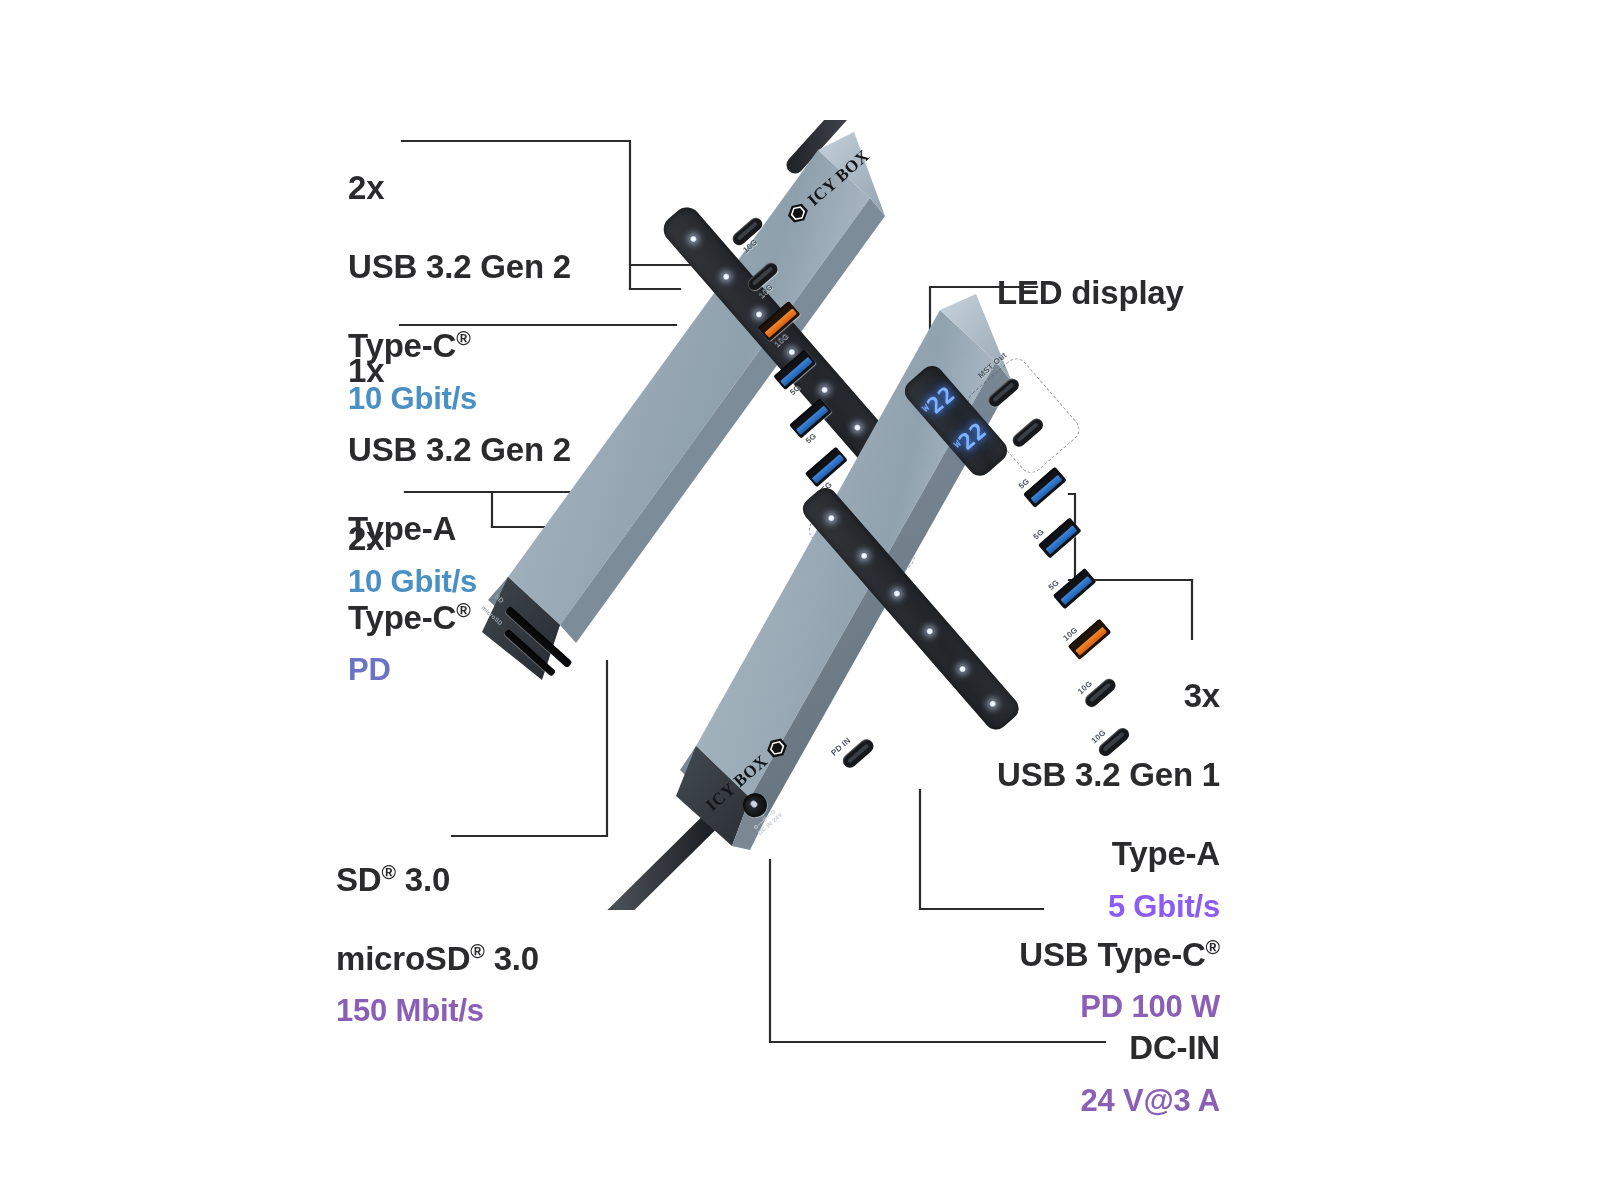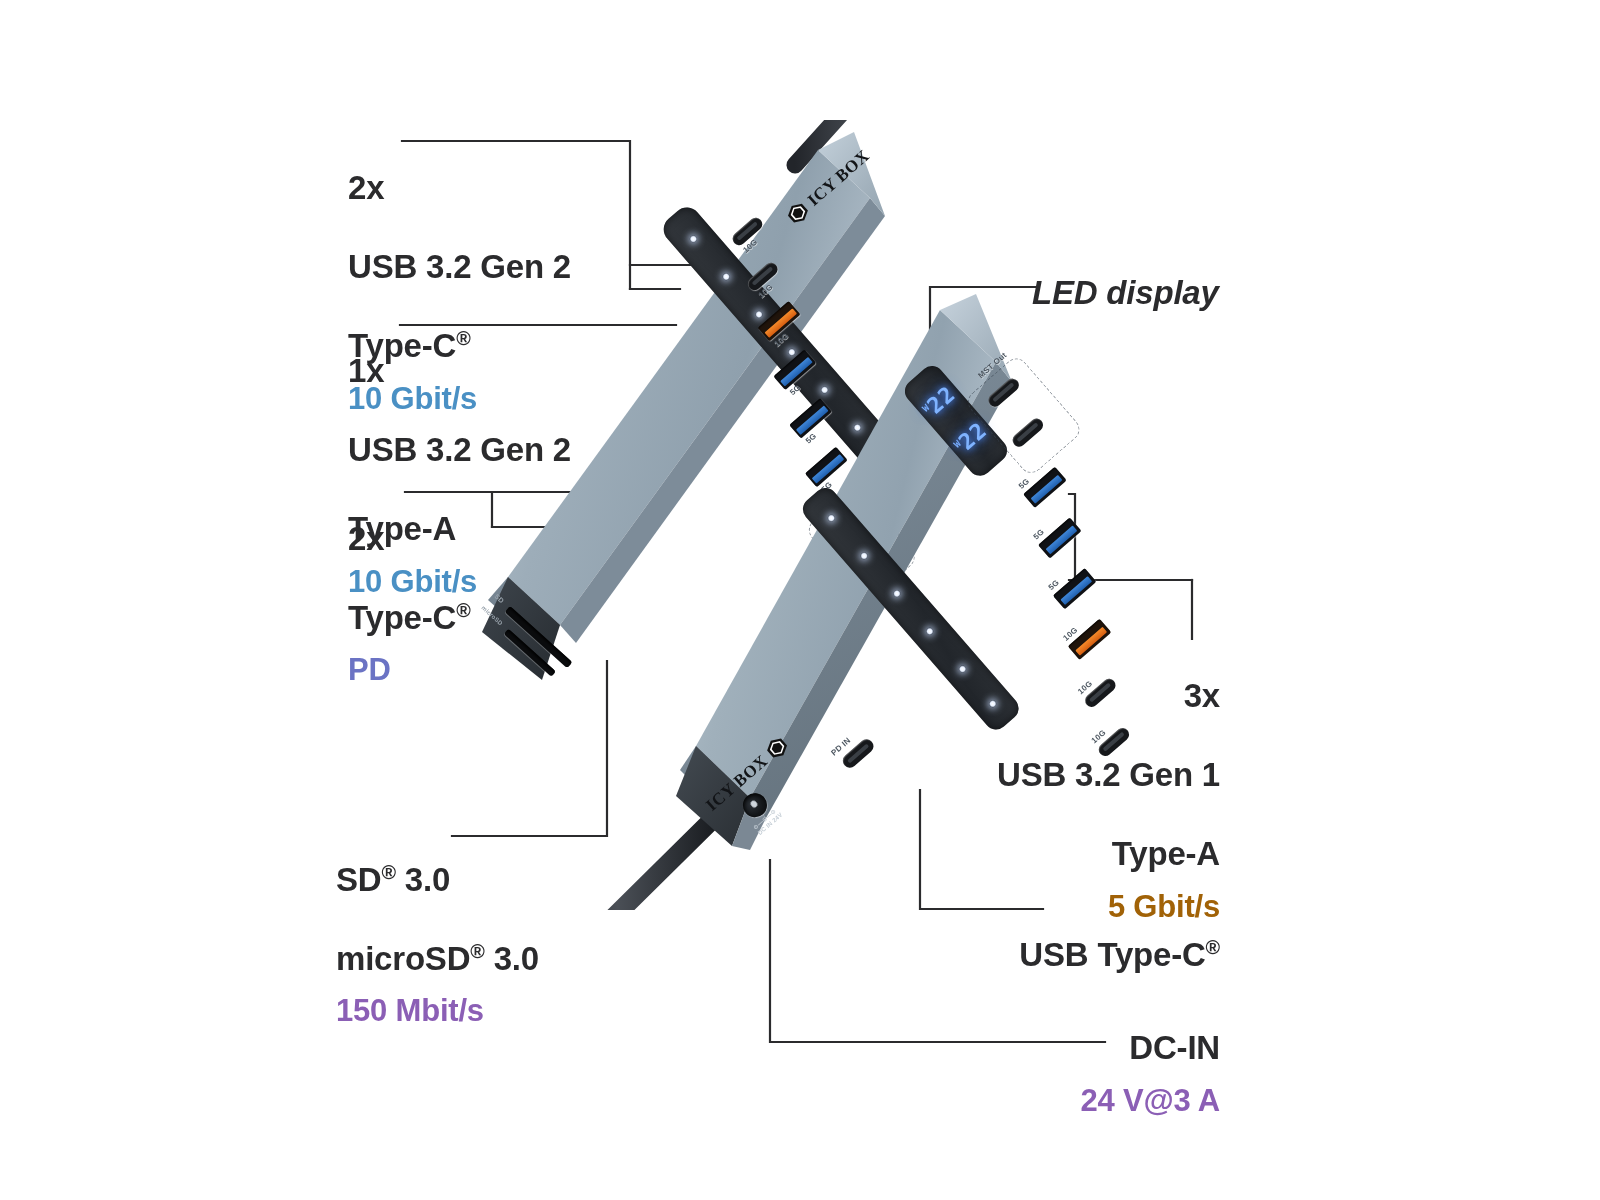--- a/index.html
+++ b/index.html
@@ -355,37 +355,38 @@
   </div>
 
   <div class="callout" style="left:336px;top:820px;width:330px;">
     <div class="title">
       <span>SD</span><span class="sup">®</span><span> 3.0</span><br>
       <span>microSD</span><span class="sup">®</span><span> 3.0</span>
     </div>
     <div class="speed" style="color:#8b5fb5;">150 Mbit/s</div>
   </div>
 
-  <div class="callout" style="left:1032px;top:273px;width:280px;font-style:italic;">
+  <div class="callout" style="left:997px;top:273px;width:280px;">
     <div class="title">LED display</div>
   </div>
 
   <div class="callout right-align" style="left:920px;top:636px;width:300px;">
     <div class="title">
       <span>3x</span><br>
       <span>USB 3.2 Gen 1</span><br>
       <span>Type-A</span>
     </div>
-    <div class="speed" style="color:#a16207;">5 Gbit/s</div>
+    <div class="speed" style="color:#8b5cf6;">5 Gbit/s</div>
   </div>
 
   <div class="callout right-align" style="left:920px;top:895px;width:300px;">
     <div class="title">
       <span>USB Type-C</span><span class="sup">®</span>
     </div>
+    <div class="speed" style="color:#8b5fb5;">PD 100 W</div>
   </div>
 
   <div class="callout right-align" style="left:920px;top:1028px;width:300px;">
     <div class="title">DC-IN</div>
     <div class="speed" style="color:#8b5fb5;">24 V@3 A</div>
   </div>
 
 </div>
 
 </body></html>

